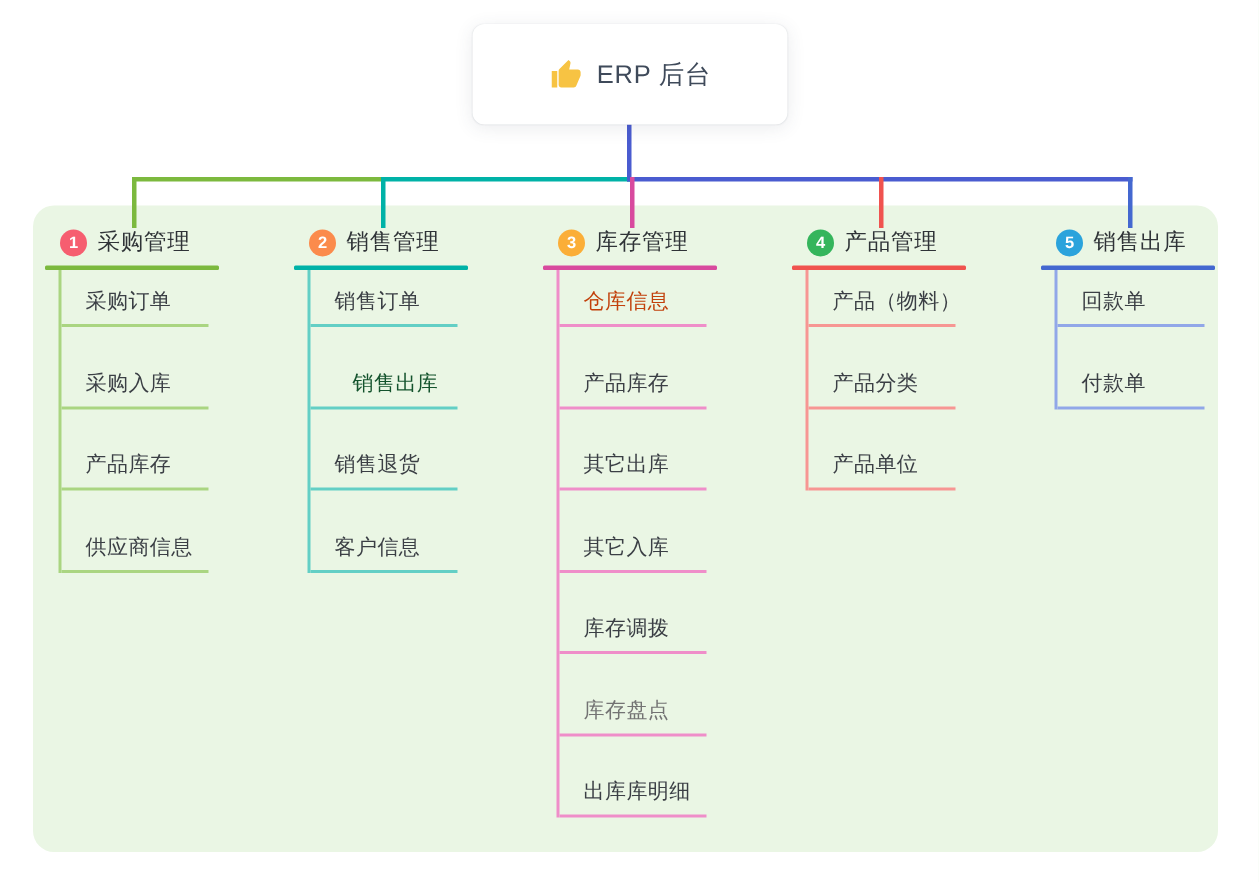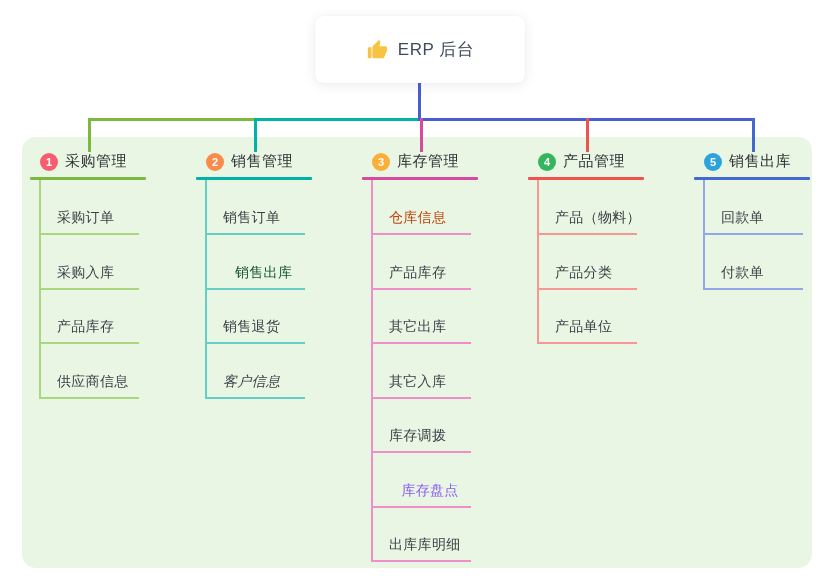--- a/index.html
+++ b/index.html
@@ -82,21 +82,21 @@
     width: 98px;
     border-left-style: solid;
     border-left-width: 2px;
   }
   .child {
     height: 54.5px;
     display: flex;
     flex-direction: column;
     justify-content: flex-end;
   }
-  .child:first-child { height: 55px; }
+  .child:first-child { height: 38px; }
   .child-label {
     padding-left: 16px;
     margin-bottom: 6px;
     font-size: 14px;
     color: #3b3f45;
     white-space: nowrap;
     letter-spacing: 0.3px;
   }
   .child-underline { height: 2px; width: 100%; }
 </style>
@@ -173,21 +173,21 @@
     <span class="child-label" style="color: #14532d; margin-left: 12px;">销售出库</span>
     <span class="child-underline" style="background: rgb(99, 207, 197);"></span>
   </div>
 
   <div class="child">
     <span class="child-label" style="color: rgb(59, 63, 69);">销售退货</span>
     <span class="child-underline" style="background: rgb(99, 207, 197);"></span>
   </div>
 
   <div class="child">
-    <span class="child-label" style="color: rgb(59, 63, 69); font-style: italic;">客户信息</span>
+    <span class="child-label" style="color: rgb(59, 63, 69);">客户信息</span>
     <span class="child-underline" style="background: rgb(99, 207, 197);"></span>
   </div>
 </div>
   </div>
 
   <div class="branch" style="left: 362px; top: 146px;">
     <div class="branch-header">
       <span class="badge" style="background: rgb(251, 174, 56);">3</span>
       <span class="branch-label" style="color: rgb(47, 51, 55);">库存管理</span>
     </div>
@@ -212,21 +212,21 @@
     <span class="child-label" style="color: rgb(59, 63, 69);">其它入库</span>
     <span class="child-underline" style="background: rgb(239, 142, 201);"></span>
   </div>
 
   <div class="child">
     <span class="child-label" style="color: rgb(59, 63, 69);">库存调拨</span>
     <span class="child-underline" style="background: rgb(239, 142, 201);"></span>
   </div>
 
   <div class="child">
-    <span class="child-label" style="color: #8b5cf6; text-align: center;">库存盘点</span>
+    <span class="child-label" style="color: #737373;">库存盘点</span>
     <span class="child-underline" style="background: rgb(239, 142, 201);"></span>
   </div>
 
   <div class="child">
     <span class="child-label" style="color: rgb(59, 63, 69);">出库库明细</span>
     <span class="child-underline" style="background: rgb(239, 142, 201);"></span>
   </div>
 </div>
   </div>
 

